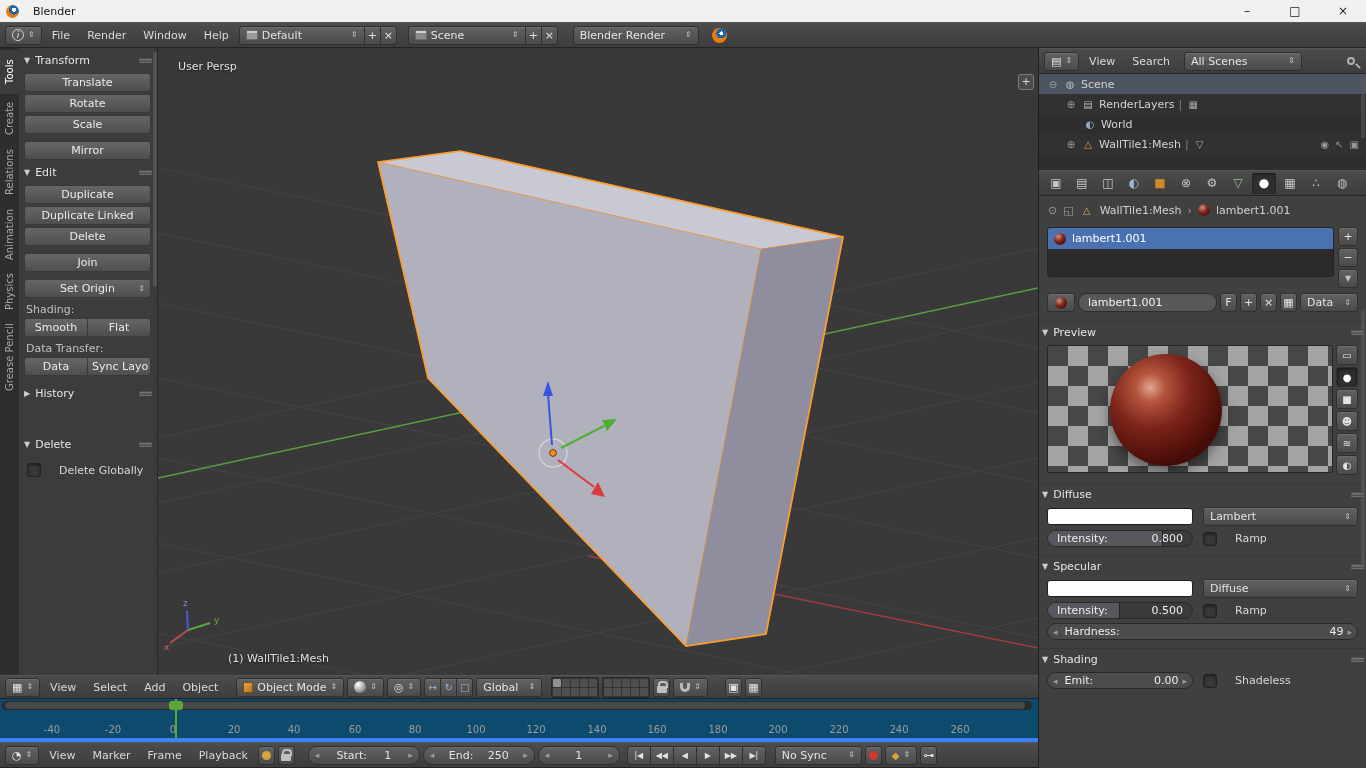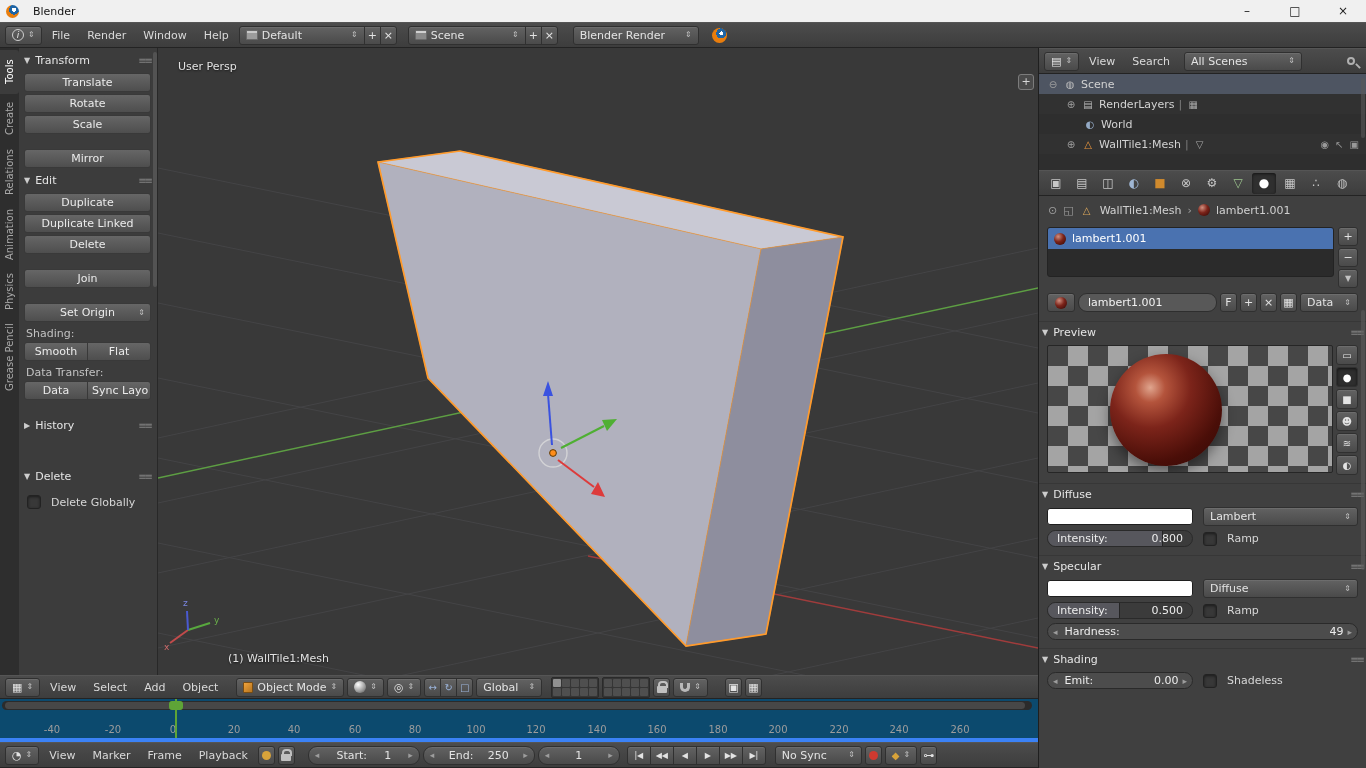--- a/index.html
+++ b/index.html
@@ -37,28 +37,28 @@
 .tabstrip{width:19px;background:#2e2e2e;display:flex;flex-direction:column;padding-top:2px;gap:1px}
 .vtab{writing-mode:vertical-rl;transform:rotate(180deg);font-size:10px;color:#a9a9a9;display:flex;align-items:center;justify-content:center;border-radius:3px 0 0 3px}
 .vtab.active{background:#3c3c3c;color:#fff}
 .shelf{flex:1;padding:2px 3px 0 2px;position:relative}
 .shelf-sb{position:absolute;right:0px;top:4px;width:4px;height:235px;background:#5f5f5f;border-radius:2px;opacity:.65}
 .phdr{display:flex;align-items:center;gap:5px;height:21px;color:#e5e5e5;padding:0 3px}
 .ph-tri{font-size:8px;color:#cdcdcd}
 .grip{margin-left:auto;color:#838383;font-size:10px;letter-spacing:-2px}
 .tbtn{height:19px;line-height:17px;background:linear-gradient(#666666,#4e4e4e);border:1px solid #393939;border-radius:3px;color:#ebebeb;text-align:center;margin:2px 3px;padding:0 4px;white-space:nowrap;overflow:hidden;position:relative}
 .tbtn .updn{position:absolute;right:5px;top:5px}
-.gap{margin-top:15px}
+.gap{margin-top:7px}
 .slabel{color:#c2c2c2;margin:5px 5px 1px}
 .duo{display:flex;margin:2px 3px}
 .duo .tbtn{flex:1;margin:0}
 .duo .tbtn:first-child{border-radius:3px 0 0 3px}
 .duo .tbtn:last-child{border-radius:0 3px 3px 0;margin-left:-1px}
 .cb{width:14px;height:14px;background:#383838;border:1px solid #222;border-radius:3px;box-shadow:inset 0 1px 3px rgba(0,0,0,.55);flex:0 0 auto}
-.cbrow{display:flex;align-items:center;gap:10px;color:#d6d6d6;margin:4px 6px}
+.cbrow{display:flex;align-items:center;gap:18px;color:#d6d6d6;margin:4px 6px}
 
 .cube-ico{width:11px;height:11px;background:linear-gradient(135deg,#f0a33c,#b5741f);border:1px solid #7a4d12;border-radius:1px}
 .ball-ico{width:12px;height:12px;border-radius:50%;background:radial-gradient(circle at 35% 30%,#fff,#9a9a9a 60%,#4e4e4e)}
 .magnet{width:10px;height:9px;border:3px solid #b9b9b9;border-top:none;border-radius:0 0 6px 6px}
 .lock{position:relative;width:10px;height:7px;background:#c0c0c0;border-radius:1px;margin-top:5px}
 .lock:before{content:"";position:absolute;left:1px;top:-5px;width:6px;height:5px;border:2px solid #c0c0c0;border-bottom:none;border-radius:4px 4px 0 0}
 .layers{display:grid;grid-template-columns:repeat(5,8px);grid-auto-rows:8px;gap:1px;background:#353535;padding:1px;border:1px solid #2a2a2a;border-radius:2px}
 .layer{background:#4f4f4f;border-radius:1px}
 .layer.on{background:#919191}
 .mtint{color:#9ab2d8;font-size:10px}

